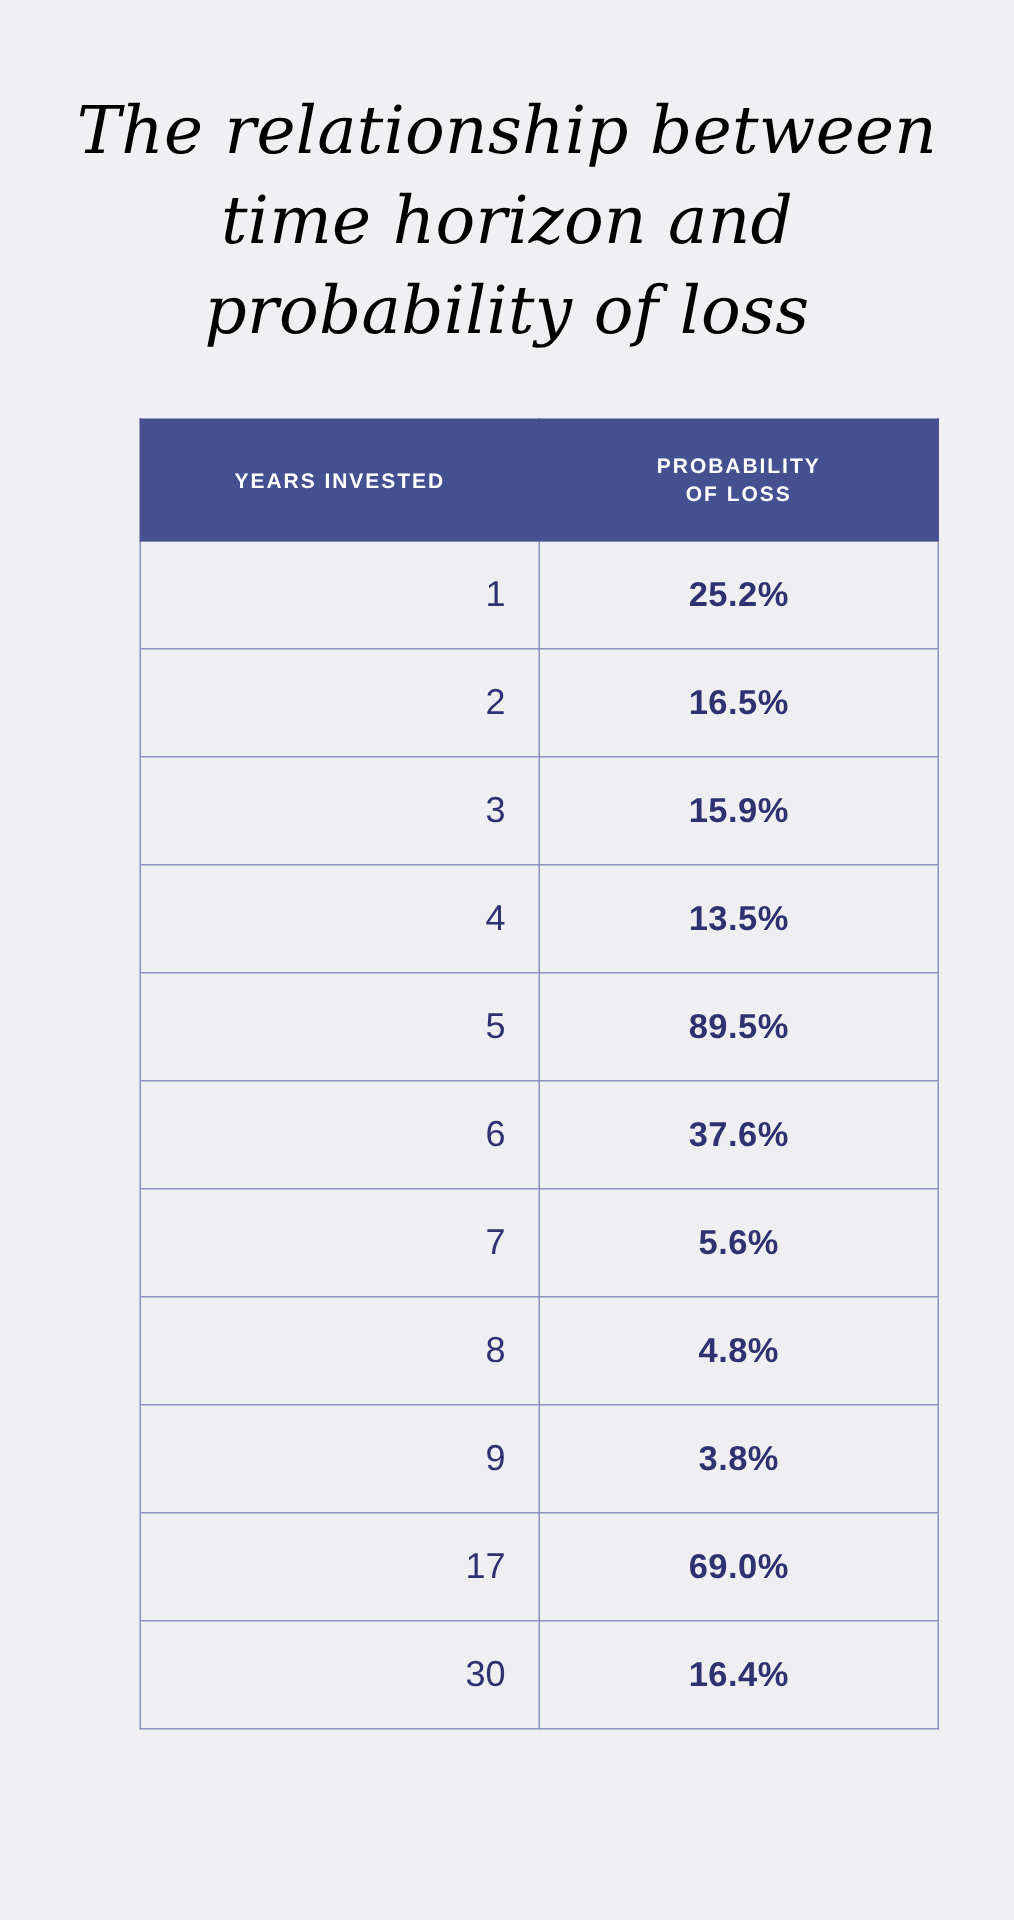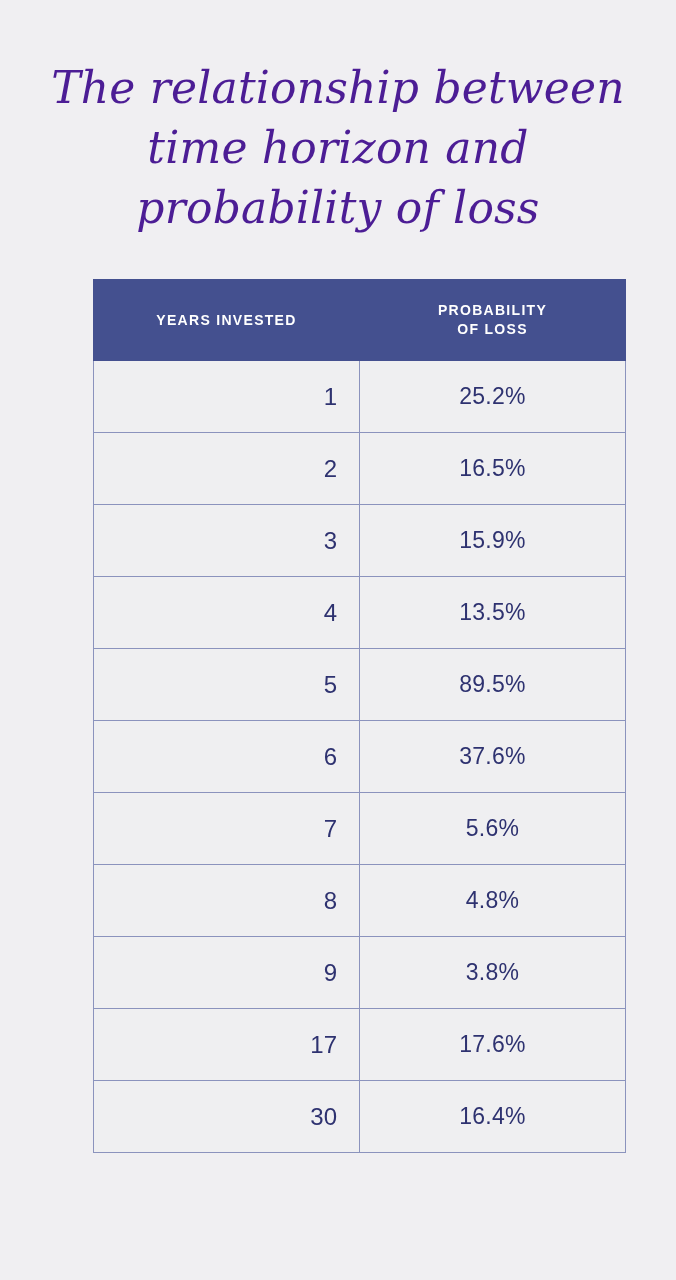--- a/index.html
+++ b/index.html
@@ -23,21 +23,21 @@
 
   .title {
     margin: 0;
     padding: 58px 40px 0 40px;
     font-family: "DejaVu Serif", serif;
     font-style: italic;
     font-weight: 400;
     font-size: 44px;
     line-height: 1.36;
     text-align: center;
-    color: #4c1d95;
+    color: #000000;
     letter-spacing: 0.2px;
   }
 
   .table-wrap {
     margin: 42px auto 9px auto;
     width: 490px;
   }
 
   table.data-table {
     width: 100%;
@@ -77,21 +77,21 @@
 
   table.data-table tbody td.years-cell {
     text-align: right;
     font-size: 24px;
     font-weight: 400;
   }
 
   table.data-table tbody td.prob-cell {
     text-align: center;
     font-size: 23px;
-    font-weight: 400;
+    font-weight: 700;
     letter-spacing: 0.3px;
   }
 </style>
 </head>
 <body>
 
 <div class="page">
 
   <h1 class="title">The relationship between time horizon and probability of loss</h1>
 
@@ -140,21 +140,21 @@
         <tr>
           <td class="years-cell">8</td>
           <td class="prob-cell">4.8%</td>
         </tr>
         <tr>
           <td class="years-cell">9</td>
           <td class="prob-cell">3.8%</td>
         </tr>
         <tr>
           <td class="years-cell">17</td>
-          <td class="prob-cell">17.6%</td>
+          <td class="prob-cell">69.0%</td>
         </tr>
         <tr>
           <td class="years-cell">30</td>
           <td class="prob-cell">16.4%</td>
         </tr>
       </tbody>
     </table>
   </div>
 
 </div>

